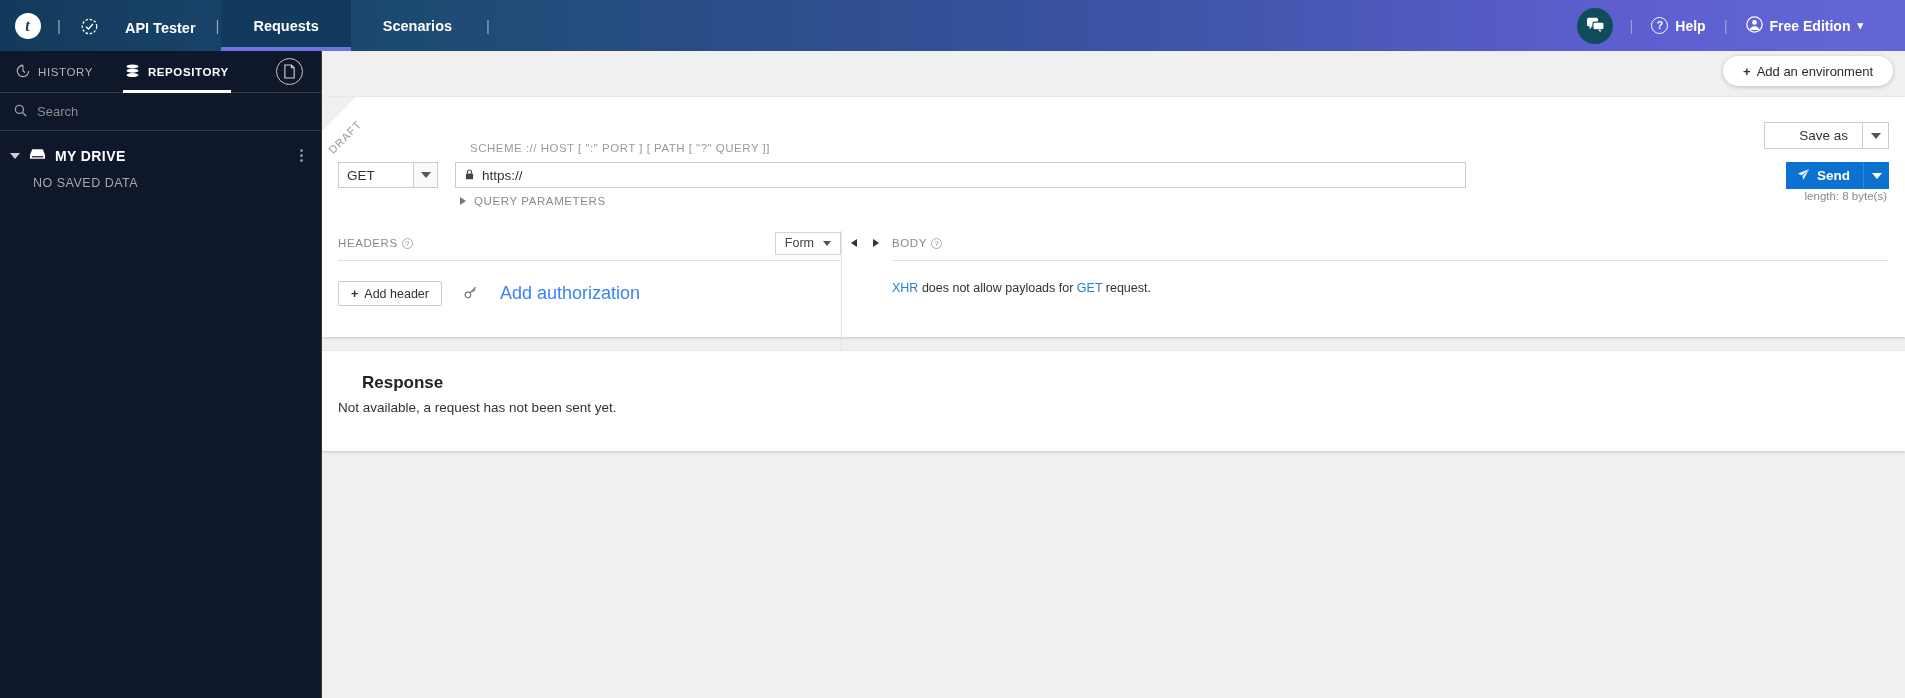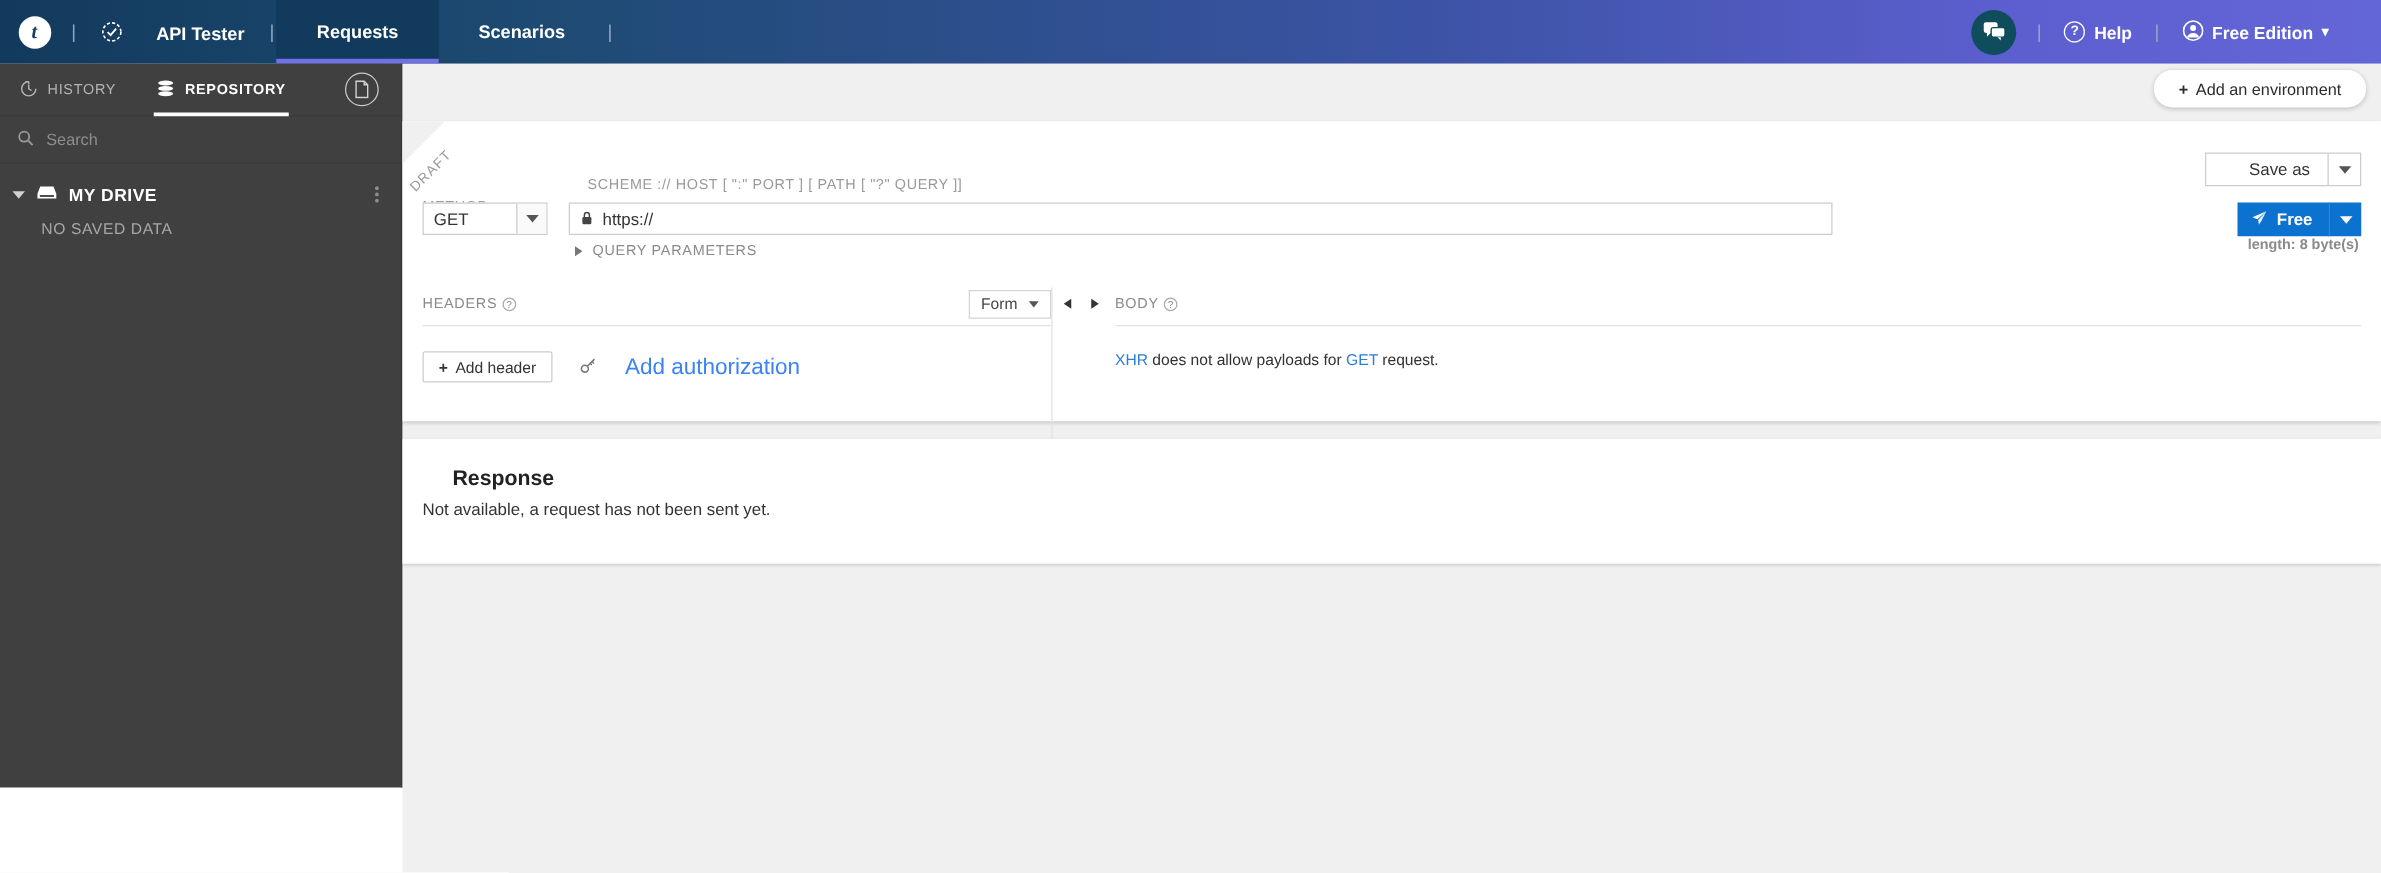--- a/index.html
+++ b/index.html
@@ -51,22 +51,22 @@
     font-size: 14px; font-weight: bold; padding: 0 16px; cursor: pointer;
   }
   .circ-icon {
     width: 17px; height: 17px; border: 1.6px solid #fff; border-radius: 50%;
     display: flex; align-items: center; justify-content: center;
     font-size: 11px; font-weight: bold; line-height: 1;
   }
 
   
   .sidebar {
-    position: absolute; top: 51px; left: 0; width: 322px; height: 579px;
-    background: #404040; border-right: 1px solid #3a3a3a;
+    position: absolute; top: 51px; left: 0; width: 322px; height: 647px;
+    background: #0f172a; border-right: 1px solid #3a3a3a;
   }
   .side-tabs { display: flex; align-items: stretch; height: 42px; border-bottom: 1px solid #3a3a3a; }
   .side-tab {
     display: flex; align-items: center; gap: 8px; padding: 0 16px;
     color: #b4b4b4; font-size: 11.5px; letter-spacing: 0.6px; cursor: pointer;
     position: relative; height: 42px;
   }
   .side-tab.active { color: #ffffff; font-weight: bold; }
   .side-tab.active::after {
     content: ""; position: absolute; left: 14px; right: 14px; bottom: 0;
@@ -154,21 +154,21 @@
                 border-right: 5px solid transparent; border-top: 6px solid #fff; }
 
   .btn-saveas {
     height: 27px; border: 1px solid #cccccc; background: #fff; display: flex;
     align-items: center; font-size: 13.5px; color: #333; cursor: pointer;
   }
   .btn-saveas-main { padding: 0 14px; }
   .btn-saveas-arrow { width: 26px; height: 25px; border-left: 1px solid #cccccc;
                       display: flex; align-items: center; justify-content: center; }
 
-  .length-txt { font-size: 11.5px; color: #8a8a8a; font-weight: bold; }
+  .length-txt { font-size: 11.5px; color: #8a8a8a; }
 
   .qp-row { display: flex; align-items: center; gap: 8px; cursor: pointer; }
   .tri-right { width: 0; height: 0; border-top: 4.5px solid transparent;
                border-bottom: 4.5px solid transparent; border-left: 6px solid #777; }
   .qp-label { font-size: 11.5px; color: #8a8a8a; letter-spacing: 0.6px; }
 
   .help-q {
     display: inline-flex; width: 11px; height: 11px; border: 1px solid #aaa; border-radius: 50%;
     font-size: 8px; color: #888; align-items: center; justify-content: center;
     vertical-align: super; margin-left: 4px; cursor: pointer;
@@ -361,21 +361,21 @@
     </div>
 
     <div class="btn-send" style="position:absolute; right:16px; top:65px;">
       <span class="btn-send-main">
         <span>
           <svg width="13" height="13" viewBox="0 0 14 14">
             <path d="M13 1 L1 6.2 L5.2 7.9 L13 1 Z" fill="#ffffff"></path>
             <path d="M13 1 L5.9 8.6 L6.6 12.8 L8.6 9.6 L13 1 Z" fill="#dfefff"></path>
           </svg>
         </span>
-        <span>Free</span>
+        <span>Send</span>
       </span>
       <span class="btn-send-arrow">
           <span class="tri-down-w"></span>
         </span>
     </div>
 
     <div class="length-txt" style="position:absolute; right:18px; top:93px;">length: 8 byte(s)</div>
 
     <div class="qp-row" style="position:absolute; left:138px; top:98px;">
       <span class="tri-right"></span>

